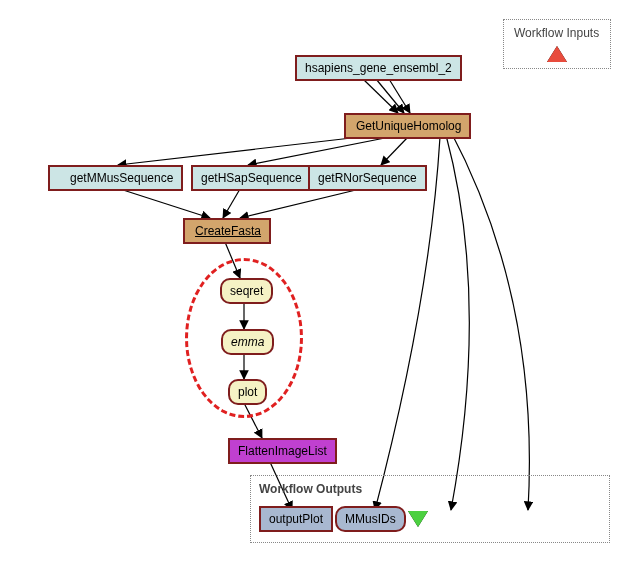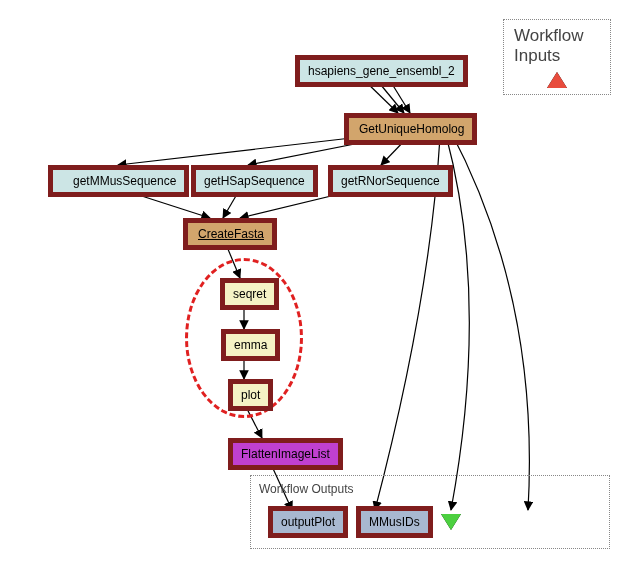--- a/index.html
+++ b/index.html
@@ -9,37 +9,37 @@
     font-family: Arial, sans-serif;
     font-size: 12px;
     background: #ffffff;
     width: 630px;
     height: 568px;
     position: relative;
     overflow: hidden;
   }
   .node {
     position: absolute;
-    border: 5px solid #7f1d1d;
+    border: 2px solid #7f1d1d;
     padding: 4px 8px;
     text-align: left;
     white-space: nowrap;
   }
   .node-lightblue { background: #cce5e5; }
   .node-tan { background: #d2a56c; padding-left: 10px; }
-  .node-cream { background: #f5f2c5; }
+  .node-cream { background: #f5f2c5; border-radius: 10px; }
   .node-purple { background: #c040d0; }
   .node-steelblue { background: #a8b8d0; }
   .legend-box {
     position: absolute;
     border: 1px dotted #888;
     padding: 6px 10px;
   }
   .legend-title {
-    font-size: 17px;
+    font-size: 12px;
     color: #444;
     margin-bottom: 6px;
   }
   .triangle-up {
     width: 0; height: 0;
     border-left: 10px solid transparent;
     border-right: 10px solid transparent;
     border-bottom: 16px solid #e84c3d;
     filter: drop-shadow(0 0 0.5px #000);
   }
@@ -63,26 +63,26 @@
   }
   .outputs-box {
     position: absolute;
     border: 1px dotted #888;
     padding: 6px 8px 10px 8px;
   }
   .outputs-title {
     font-size: 12px;
     color: #444;
     margin-bottom: 10px;
+    font-weight: bold;
   }
   .outputs-row {
     display: flex;
-    gap: 8px;
+    gap: 2px;
     align-items: center;
-    margin-left: 9px;
   }
 </style>
 </head>
 <body>
 
 <svg class="edges">
   <defs>
     <marker id="arrow" viewBox="0 0 10 10" refX="9" refY="5" markerWidth="8" markerHeight="8" orient="auto-start-reverse">
       <path d="M 0 0 L 10 5 L 0 10 z" fill="#000"></path>
     </marker>
@@ -133,48 +133,48 @@
 <div class="node node-tan" style="left:344px; top:113px;">
   <span>GetUniqueHomolog</span>
 </div>
 
 <div class="node node-lightblue" style="left:48px; top:165px;padding-left:20px;">
   <span>getMMusSequence</span>
 </div>
 <div class="node node-lightblue" style="left:183px; top:165px;margin-left:8px;">
   <span>getHSapSequence</span>
 </div>
-<div class="node node-lightblue" style="left:328px; top:165px;">
+<div class="node node-lightblue" style="left:308px; top:165px;">
   <span>getRNorSequence</span>
 </div>
 
 <div class="node node-tan" style="left:183px; top:218px;text-decoration:underline;">
   <span>CreateFasta</span>
 </div>
 
 <div class="dashed-ellipse" style="left:185px; top:258px; width:118px; height:160px;"></div>
 
 <div class="node node-cream" style="left:220px; top:278px;">
   <span>seqret</span>
 </div>
-<div class="node node-cream" style="left:221px; top:329px;">
+<div class="node node-cream" style="left:221px; top:329px;font-style:italic;">
   <span>emma</span>
 </div>
 <div class="node node-cream" style="left:228px; top:379px;">
   <span>plot</span>
 </div>
 
 <div class="node node-purple" style="left:228px; top:438px;">
   <span>FlattenImageList</span>
 </div>
 
 <div class="outputs-box" style="left:250px; top:475px; width:360px;">
   <div class="outputs-title">Workflow Outputs</div>
   <div class="outputs-row">
     <div class="node node-steelblue" style="position:relative;">
       <span>outputPlot</span>
     </div>
-    <div class="node node-steelblue" style="position:relative;">
+    <div class="node node-steelblue" style="position:relative;border-radius:10px;">
       <span>MMusIDs</span>
     </div>
     <div class="triangle-down"></div>
   </div>
 </div>
 
 </body></html>

